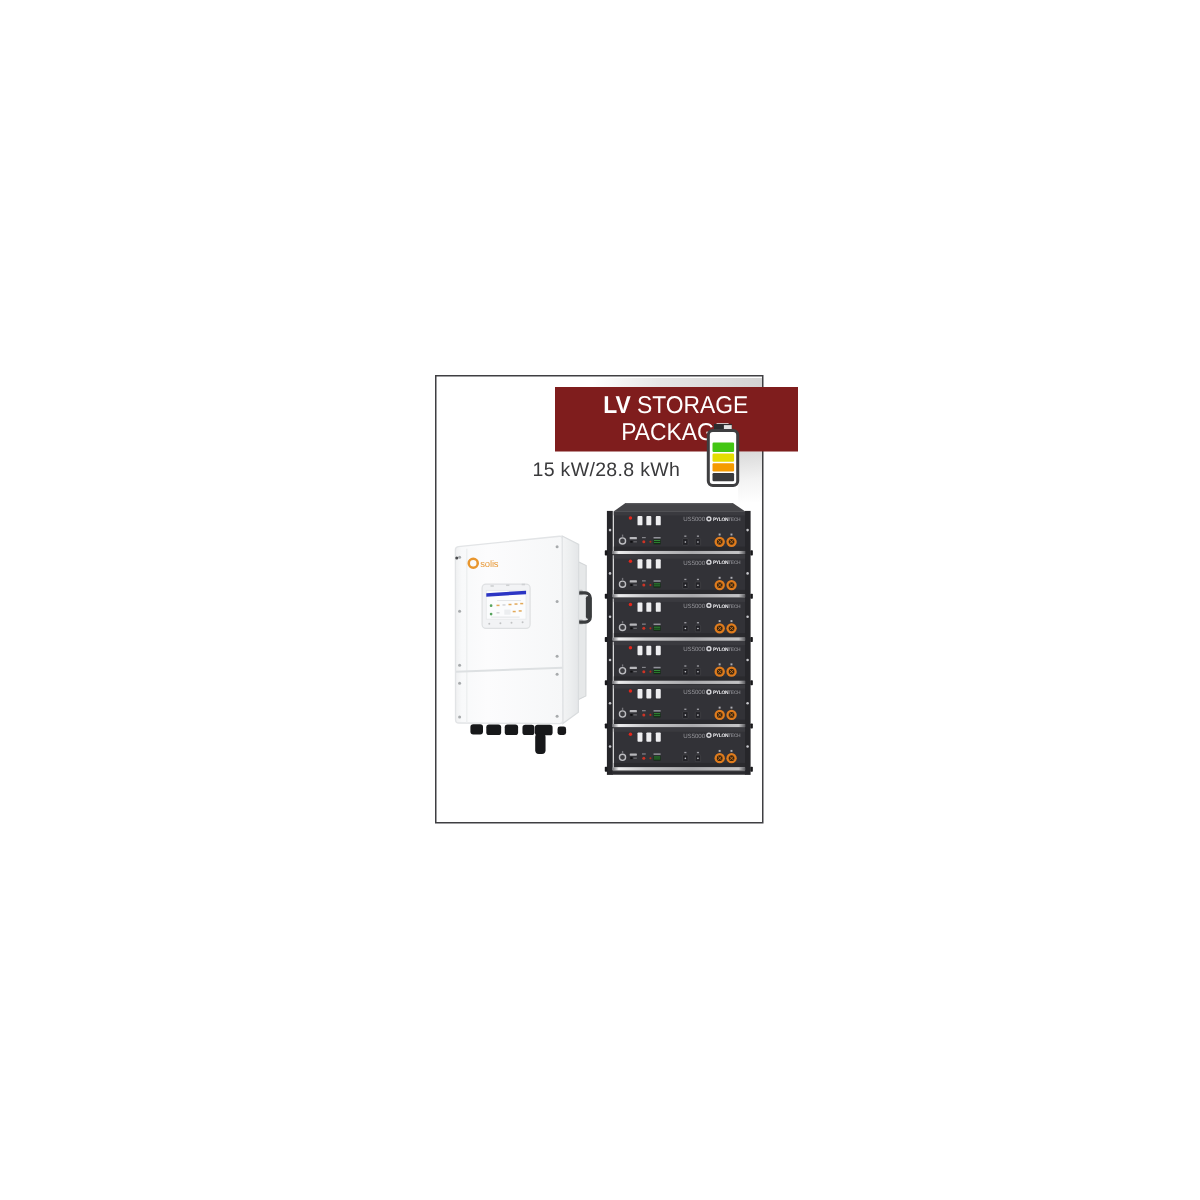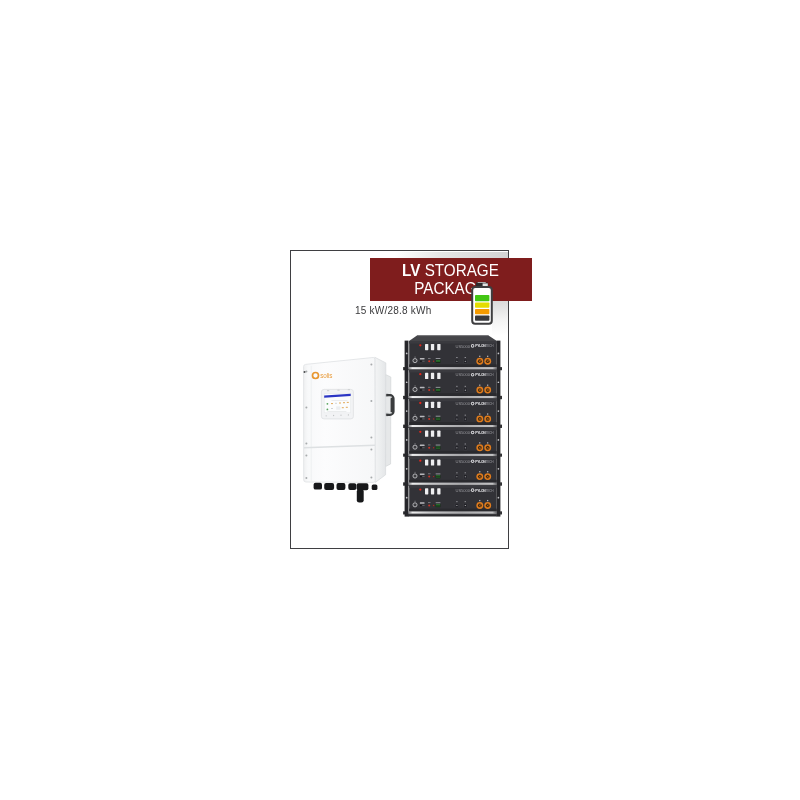--- a/index.html
+++ b/index.html
@@ -13,21 +13,21 @@
 <div class="abs" style="left:290px;top:250px;width:217.4px;height:297.2px;border:1.7px solid #3f3f42;background:#ffffff;"></div>
 
 <div class="abs" style="left:395px;top:252px;width:113px;height:7px;background:linear-gradient(95deg,rgba(214,214,214,0) 0%,rgba(205,205,205,.5) 40%,rgba(200,200,200,.8) 100%);"></div>
 
 <div class="abs" style="left:492px;top:301px;width:16px;height:34px;background:linear-gradient(175deg,#d9d9d9 0%,rgba(235,235,235,.6) 55%,rgba(250,250,250,0) 100%);"></div>
 
 <div class="abs" style="left:369.6px;top:258px;width:162px;height:43.3px;background:#7f1d1d;color:#ffffff;overflow:visible;text-align:center;">
       <div style="font-size:16.2px;line-height:17.8px;padding:4.4px 0 0 9.2px;letter-spacing:0px;transform:scale(0.94,1);transform-origin:0 0;"><b>LV</b> STORAGE<br>PACKAGE</div>
     </div>
 
-<div class="abs" style="left:355px;top:304.6px;width:120px;font-size:10px;color:#3a3a3c;letter-spacing:0.22px;">15 kW/28.8 kWh</div>
+<div class="abs" style="left:355px;top:304.6px;width:120px;font-size:13px;color:#3a3a3c;letter-spacing:0.22px;">15 kW/28.8 kWh</div>
 
 <svg class="abs" style="left:468px;top:280px;" width="28" height="48" viewBox="0 0 28 48">
 
   <g>
         <rect x="8" y="2.6" width="12" height="5" fill="#2c2c2e"></rect>
         <rect x="14.6" y="3.4" width="5.2" height="3.4" fill="#e2e2e2"></rect>
       </g>
 
   <rect x="4.2" y="7" width="19.6" height="36.7" rx="3" fill="#ffffff" stroke="#3e3e40" stroke-width="2"></rect>
 

